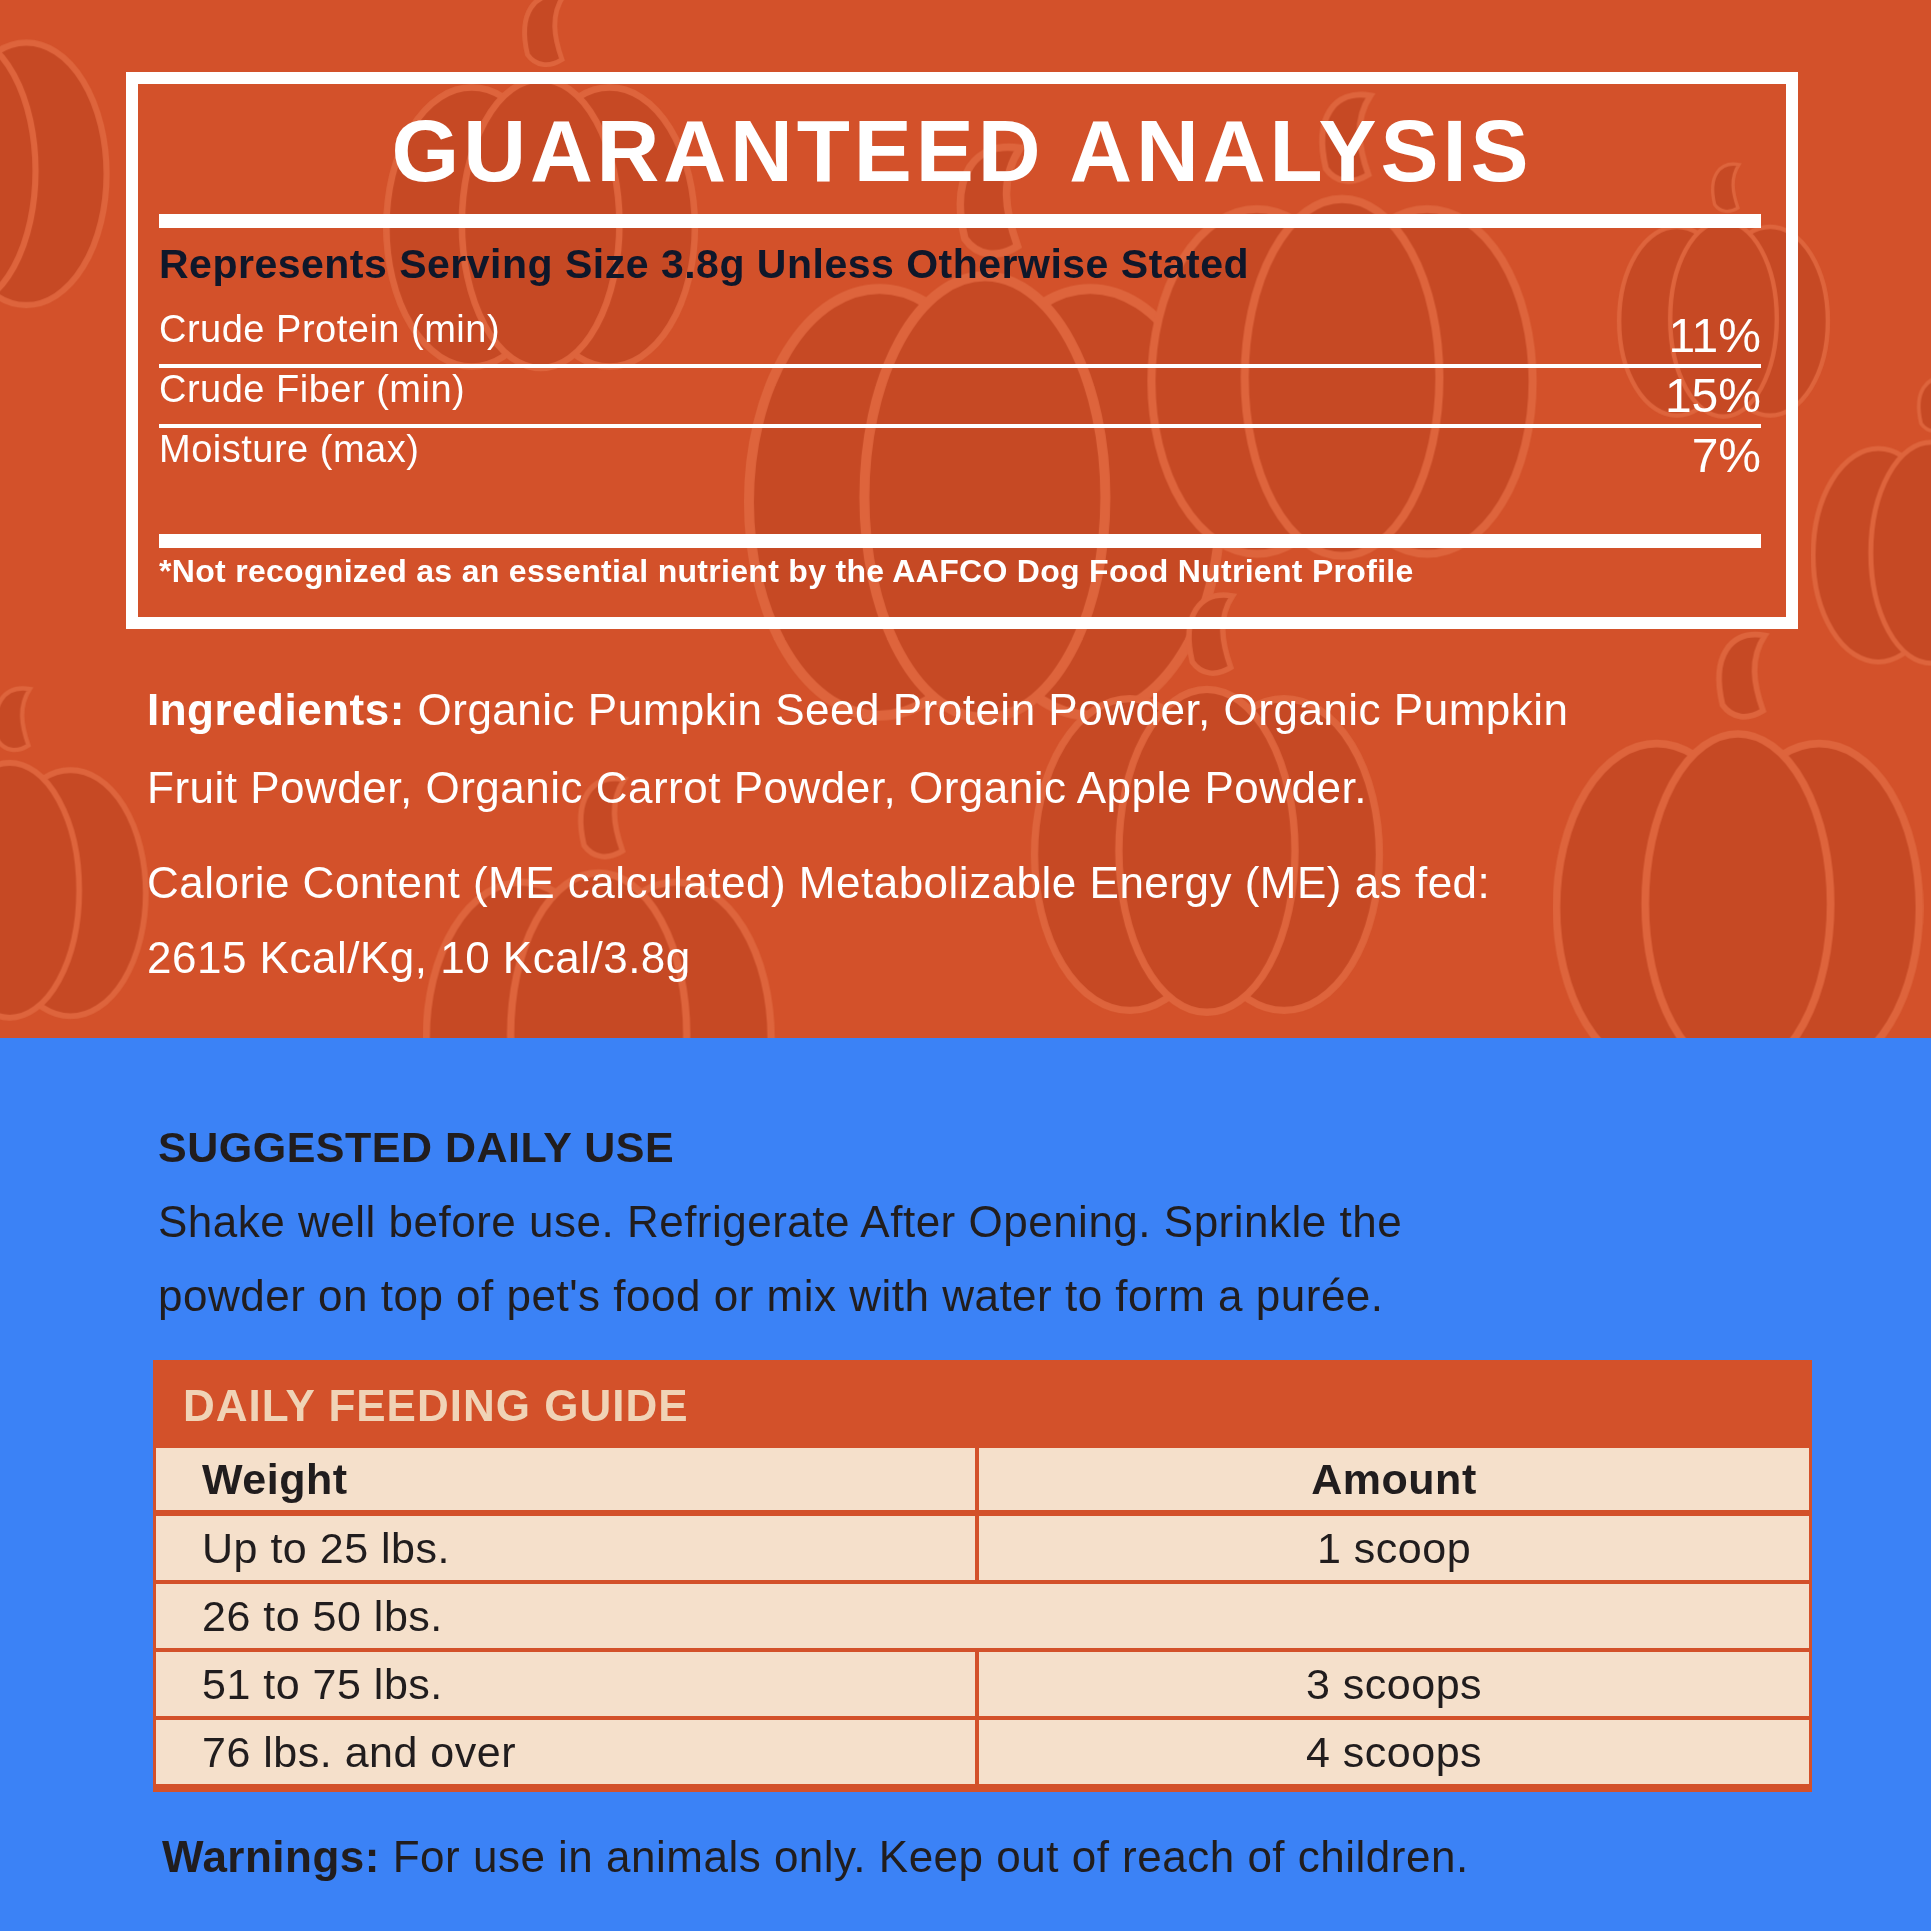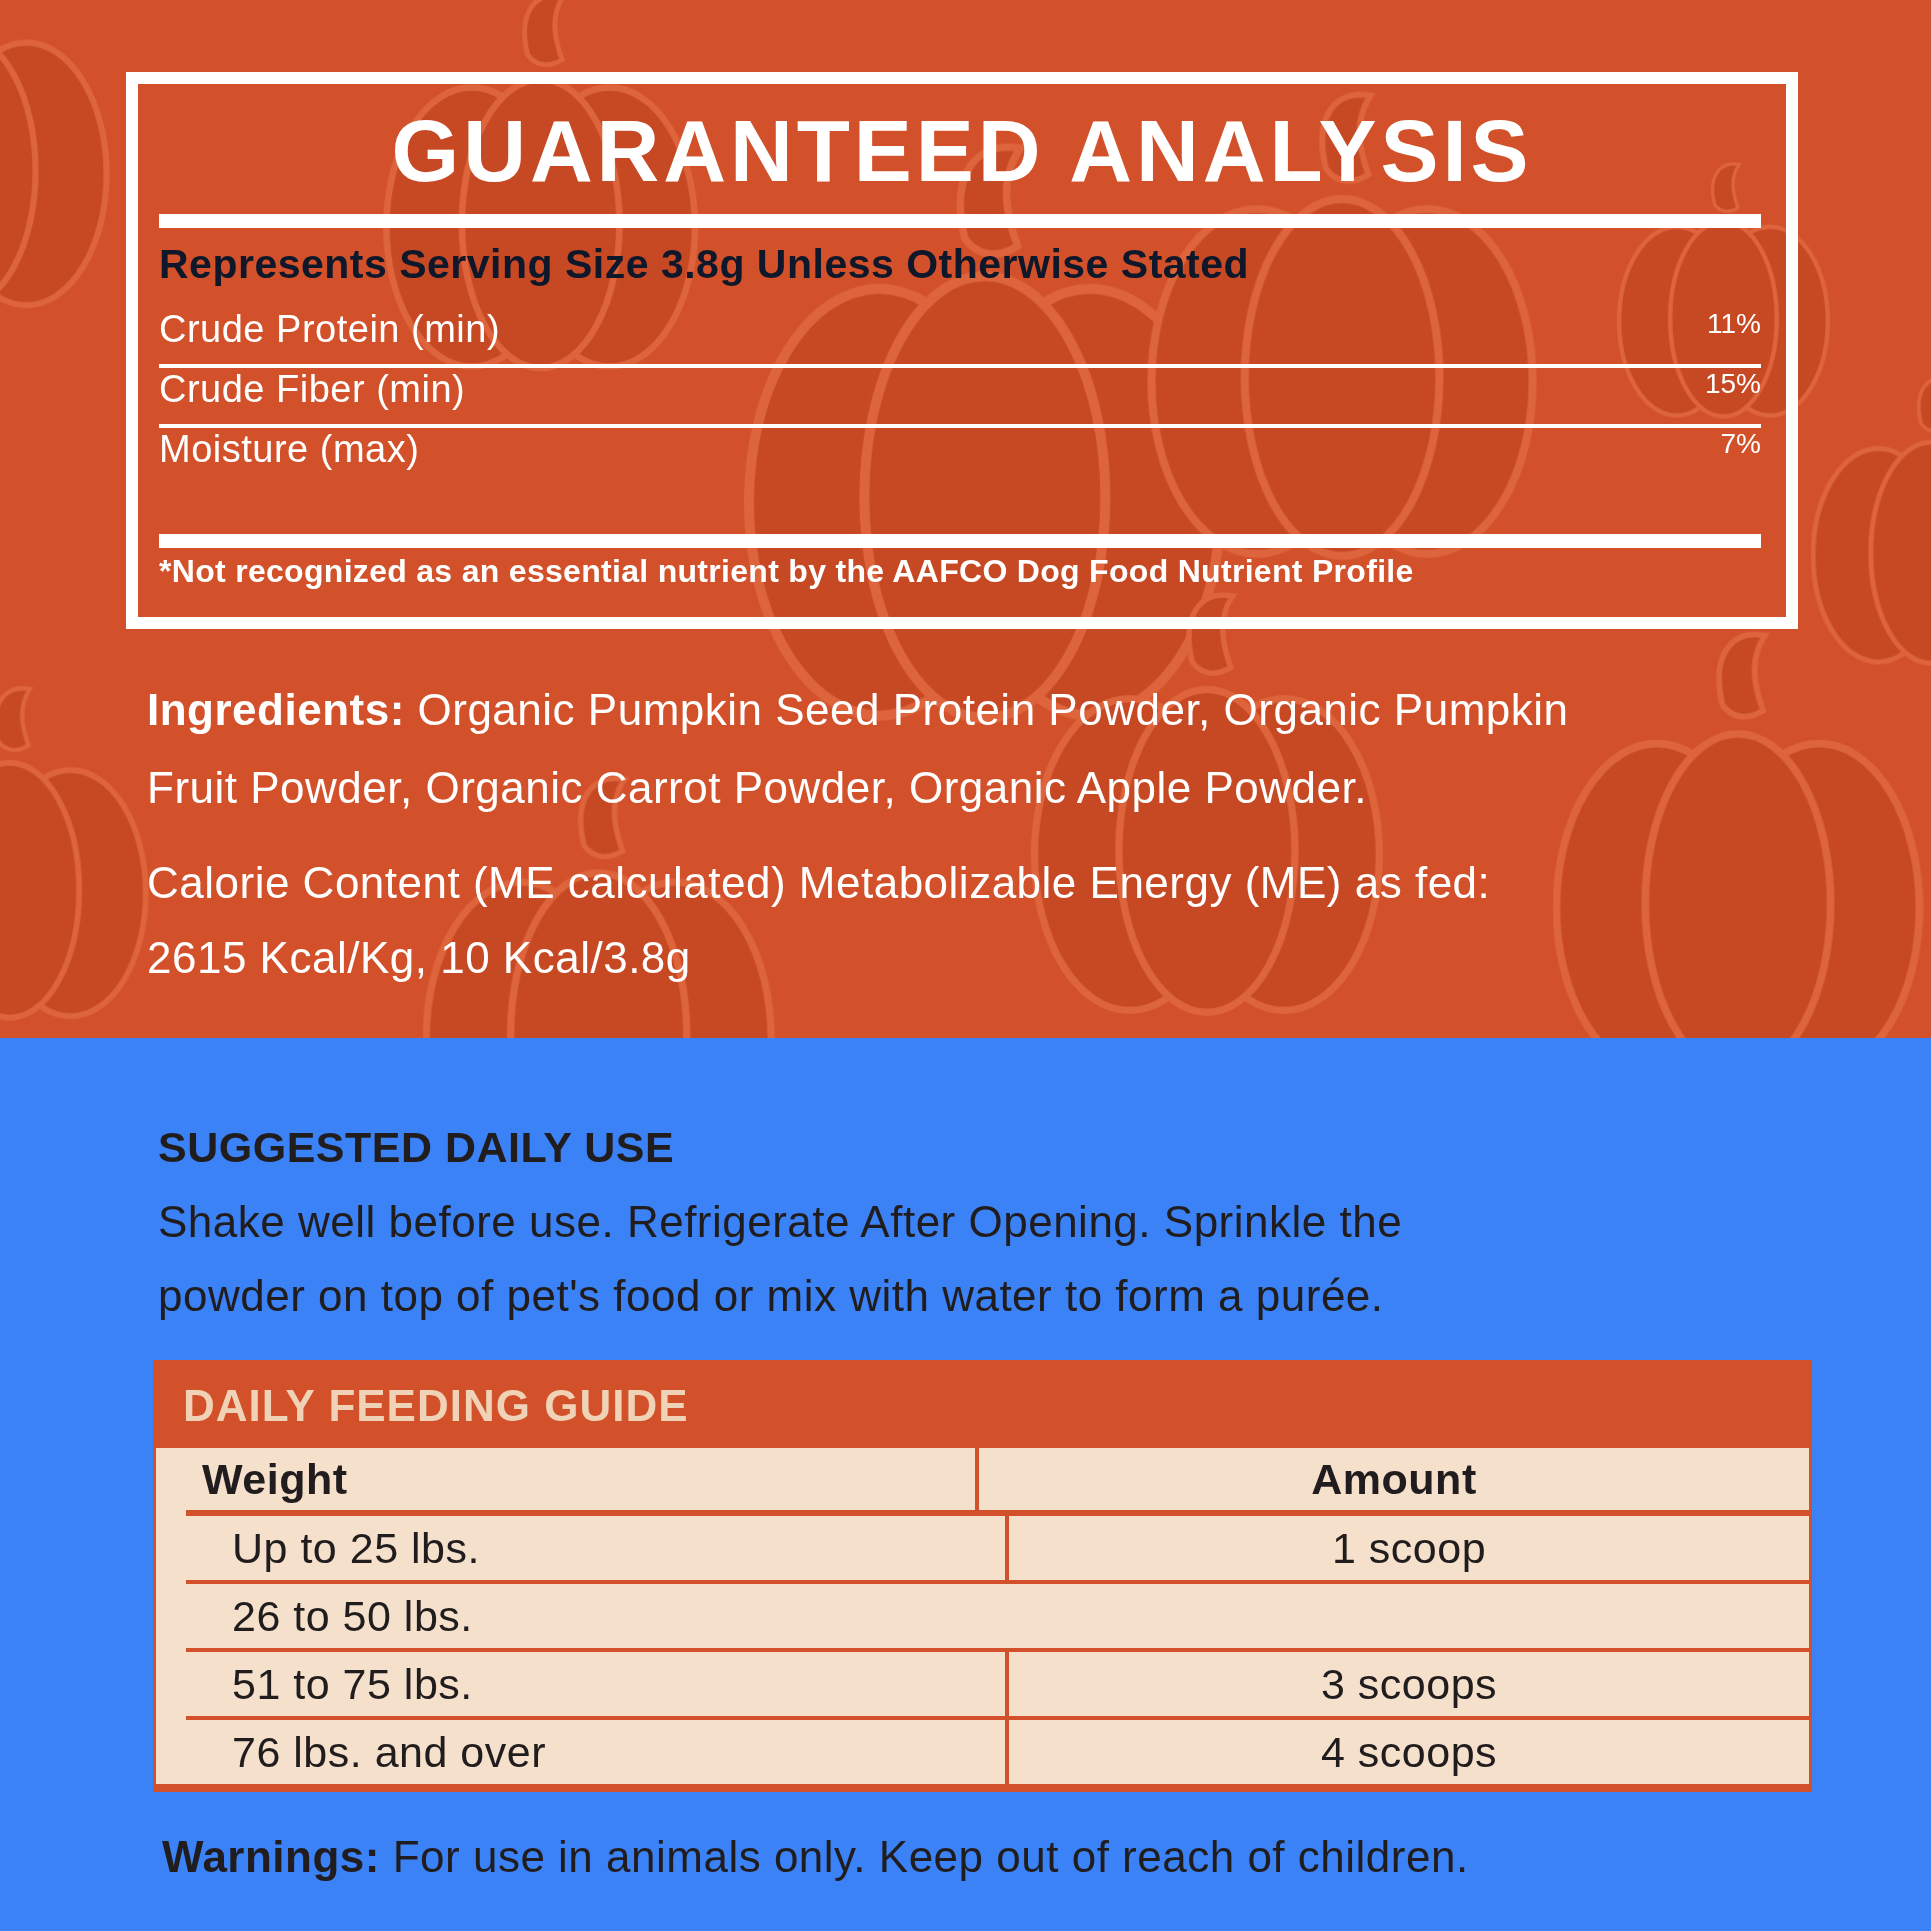--- a/index.html
+++ b/index.html
@@ -25,21 +25,21 @@
     font-size:87px;font-weight:700;color:#FFFFFF;letter-spacing:3.9px;white-space:nowrap;
   }
   .ga-bar{position:absolute;left:21px;right:25px;height:13.5px;background:#FFFFFF;}
   .bar-under-title{top:130px;}
   .bar-above-footnote{top:450px;}
   .ga-note{
     position:absolute;left:21px;top:157px;right:25px;
     font-size:41px;color:#0f172a;letter-spacing:0.5px;font-weight:bold;
   }
   .ga-row-label{position:absolute;left:21px;font-size:38px;color:#FFFFFF;letter-spacing:0.5px;}
-  .ga-row-value{position:absolute;right:25px;font-size:28px;color:#FFFFFF;text-align:right;}
+  .ga-row-value{position:absolute;right:25px;font-size:48px;color:#FFFFFF;text-align:right;}
   .ga-underline{position:absolute;left:21px;right:25px;height:3.9px;background:#FFFFFF;}
   .row1{top:224px;} .ul1{top:280px;}
   .row2{top:284px;} .ul2{top:340px;}
   .row3{top:344px;}
   .ga-footnote{
     position:absolute;left:21px;right:25px;top:469px;
     font-size:32px;font-weight:700;color:#FFFFFF;letter-spacing:0.3px;
   }
   
   .ingredients-p{
@@ -71,21 +71,21 @@
     border:3.9px solid #D3512A;border-bottom-width:8.7px;background:#F5E0CB;
   }
   .fg-titlebar{
     height:85px;background:#D3512A;display:flex;align-items:center;
   }
   .fg-titlebar-text{
     padding-left:27px;font-size:44px;font-weight:700;color:#F0D3B6;letter-spacing:1px;
   }
   .fg-row{display:flex;}
   .fg-row.header-row{height:62px;}
-  .fg-row.data-row{height:64px;border-top:4.8px solid #D3512A;margin-left:30px;}
+  .fg-row.data-row{height:64px;border-top:4.8px solid #D3512A;}
   .fg-row.first-data-row{border-top-width:6.8px;}
   .cell{box-sizing:border-box;font-size:43px;color:#211D1E;letter-spacing:0.5px;}
   .cell-weight{width:819px;padding-left:46px;display:flex;align-items:center;}
   .cell-amount{flex:1;border-left:4.8px solid #D3512A;display:flex;align-items:center;justify-content:center;}
   .header-row .cell{font-weight:700;}
   
   .warnings-p{
     position:absolute;left:162px;top:794px;width:1641px;
     font-size:44px;color:#211D1E;letter-spacing:0.5px;
   }

